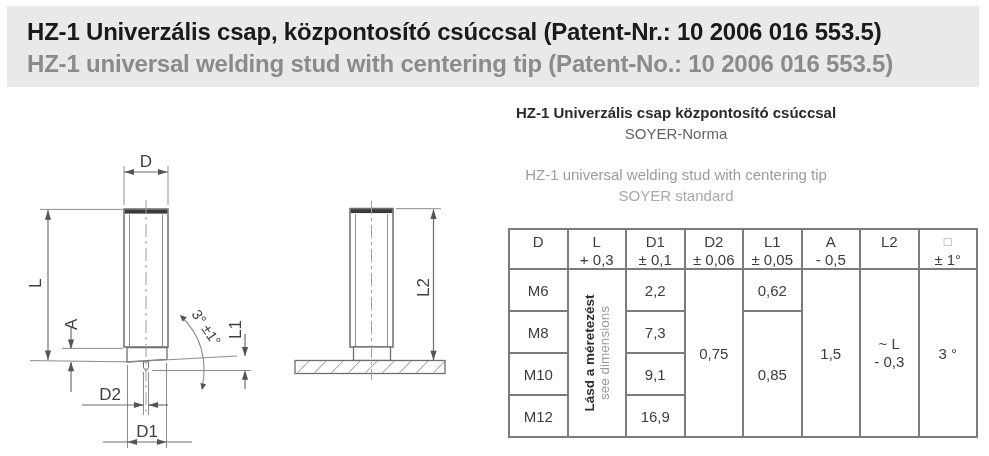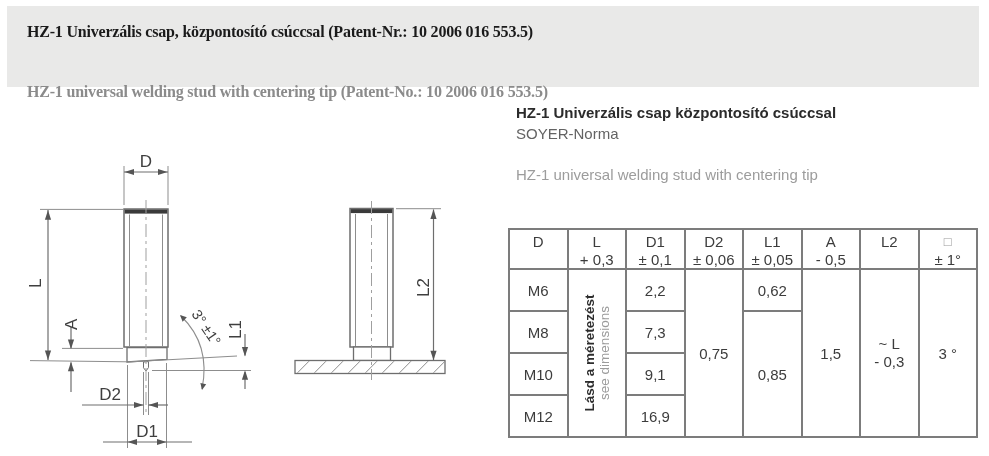--- a/index.html
+++ b/index.html
@@ -7,29 +7,28 @@
   .page {
     position:relative; width:989px; height:456px; background:#ffffff;
     font-family:"Liberation Sans","DejaVu Sans",sans-serif; overflow:hidden;
   }
   
   .title-band {
     position:absolute; left:7px; top:6px; width:972px; height:81px;
     background:#e9e9e8; padding:10px 0 0 20px;
   }
   .title-hu, .title-en {
-    font-size:16px; font-weight:bold; line-height:32px; letter-spacing:-0.2px;
+    font-size:24px; font-weight:bold; line-height:32px; letter-spacing:-0.2px;
     white-space:nowrap;
-    font-family:Liberation Serif, serif;
   }
   .title-hu { color:#1a1a1a; }
-  .title-en { color:#8b8b8b;margin-top:28px; }
-
-  
-  .product-info { position:absolute; left:516px; top:103px; font-size:15px; line-height:19px; }
+  .title-en { color:#8b8b8b; }
+
+  
+  .product-info { position:absolute; left:516px; top:103px; font-size:15px; line-height:19px;text-align:center; }
   .pi-name-hu { font-weight:bold; color:#2b2b2b; margin-bottom:2px; }
   .pi-norm-hu { color:#636363; margin-bottom:22px; }
   .pi-name-en { font-weight:normal; color:#9c9c9c; margin-bottom:2px; }
   .pi-norm-en { color:#a9a9a9; }
 
   
   table.dim-table {
     position:absolute; left:508px; top:228px; width:468px;
     border-collapse:collapse; table-layout:fixed;
     font-size:15px; color:#3c3c3c;
@@ -69,20 +68,21 @@
 
   <header class="title-band">
     <div class="title-hu">HZ-1 Univerzális csap, központosító csúccsal (Patent-Nr.: 10 2006 016 553.5)</div>
     <div class="title-en">HZ-1  universal welding stud with centering tip (Patent-No.: 10 2006 016 553.5)</div>
   </header>
 
   <section class="product-info">
     <div class="pi-name-hu">HZ-1 Univerzális csap központosító csúccsal</div>
     <div class="pi-norm-hu">SOYER-Norma</div>
     <div class="pi-name-en">HZ-1  universal welding stud with centering tip</div>
+    <div class="pi-norm-en">SOYER standard</div>
   </section>
 
   <svg class="drawing" width="500" height="366" viewBox="0 90 500 366">
 
     <g>
 
       <rect x="124" y="209" width="44" height="138" fill="#ffffff" stroke="#6e6e6e" stroke-width="1.5"></rect>
       <rect x="124.7" y="209.6" width="42.6" height="4" fill="#3a3a3a"></rect>
       <line x1="129.5" y1="214.5" x2="129.5" y2="346.5" stroke="#8d8d8d" stroke-width="1"></line>
       <line x1="162.5" y1="214.5" x2="162.5" y2="346.5" stroke="#8d8d8d" stroke-width="1"></line>

